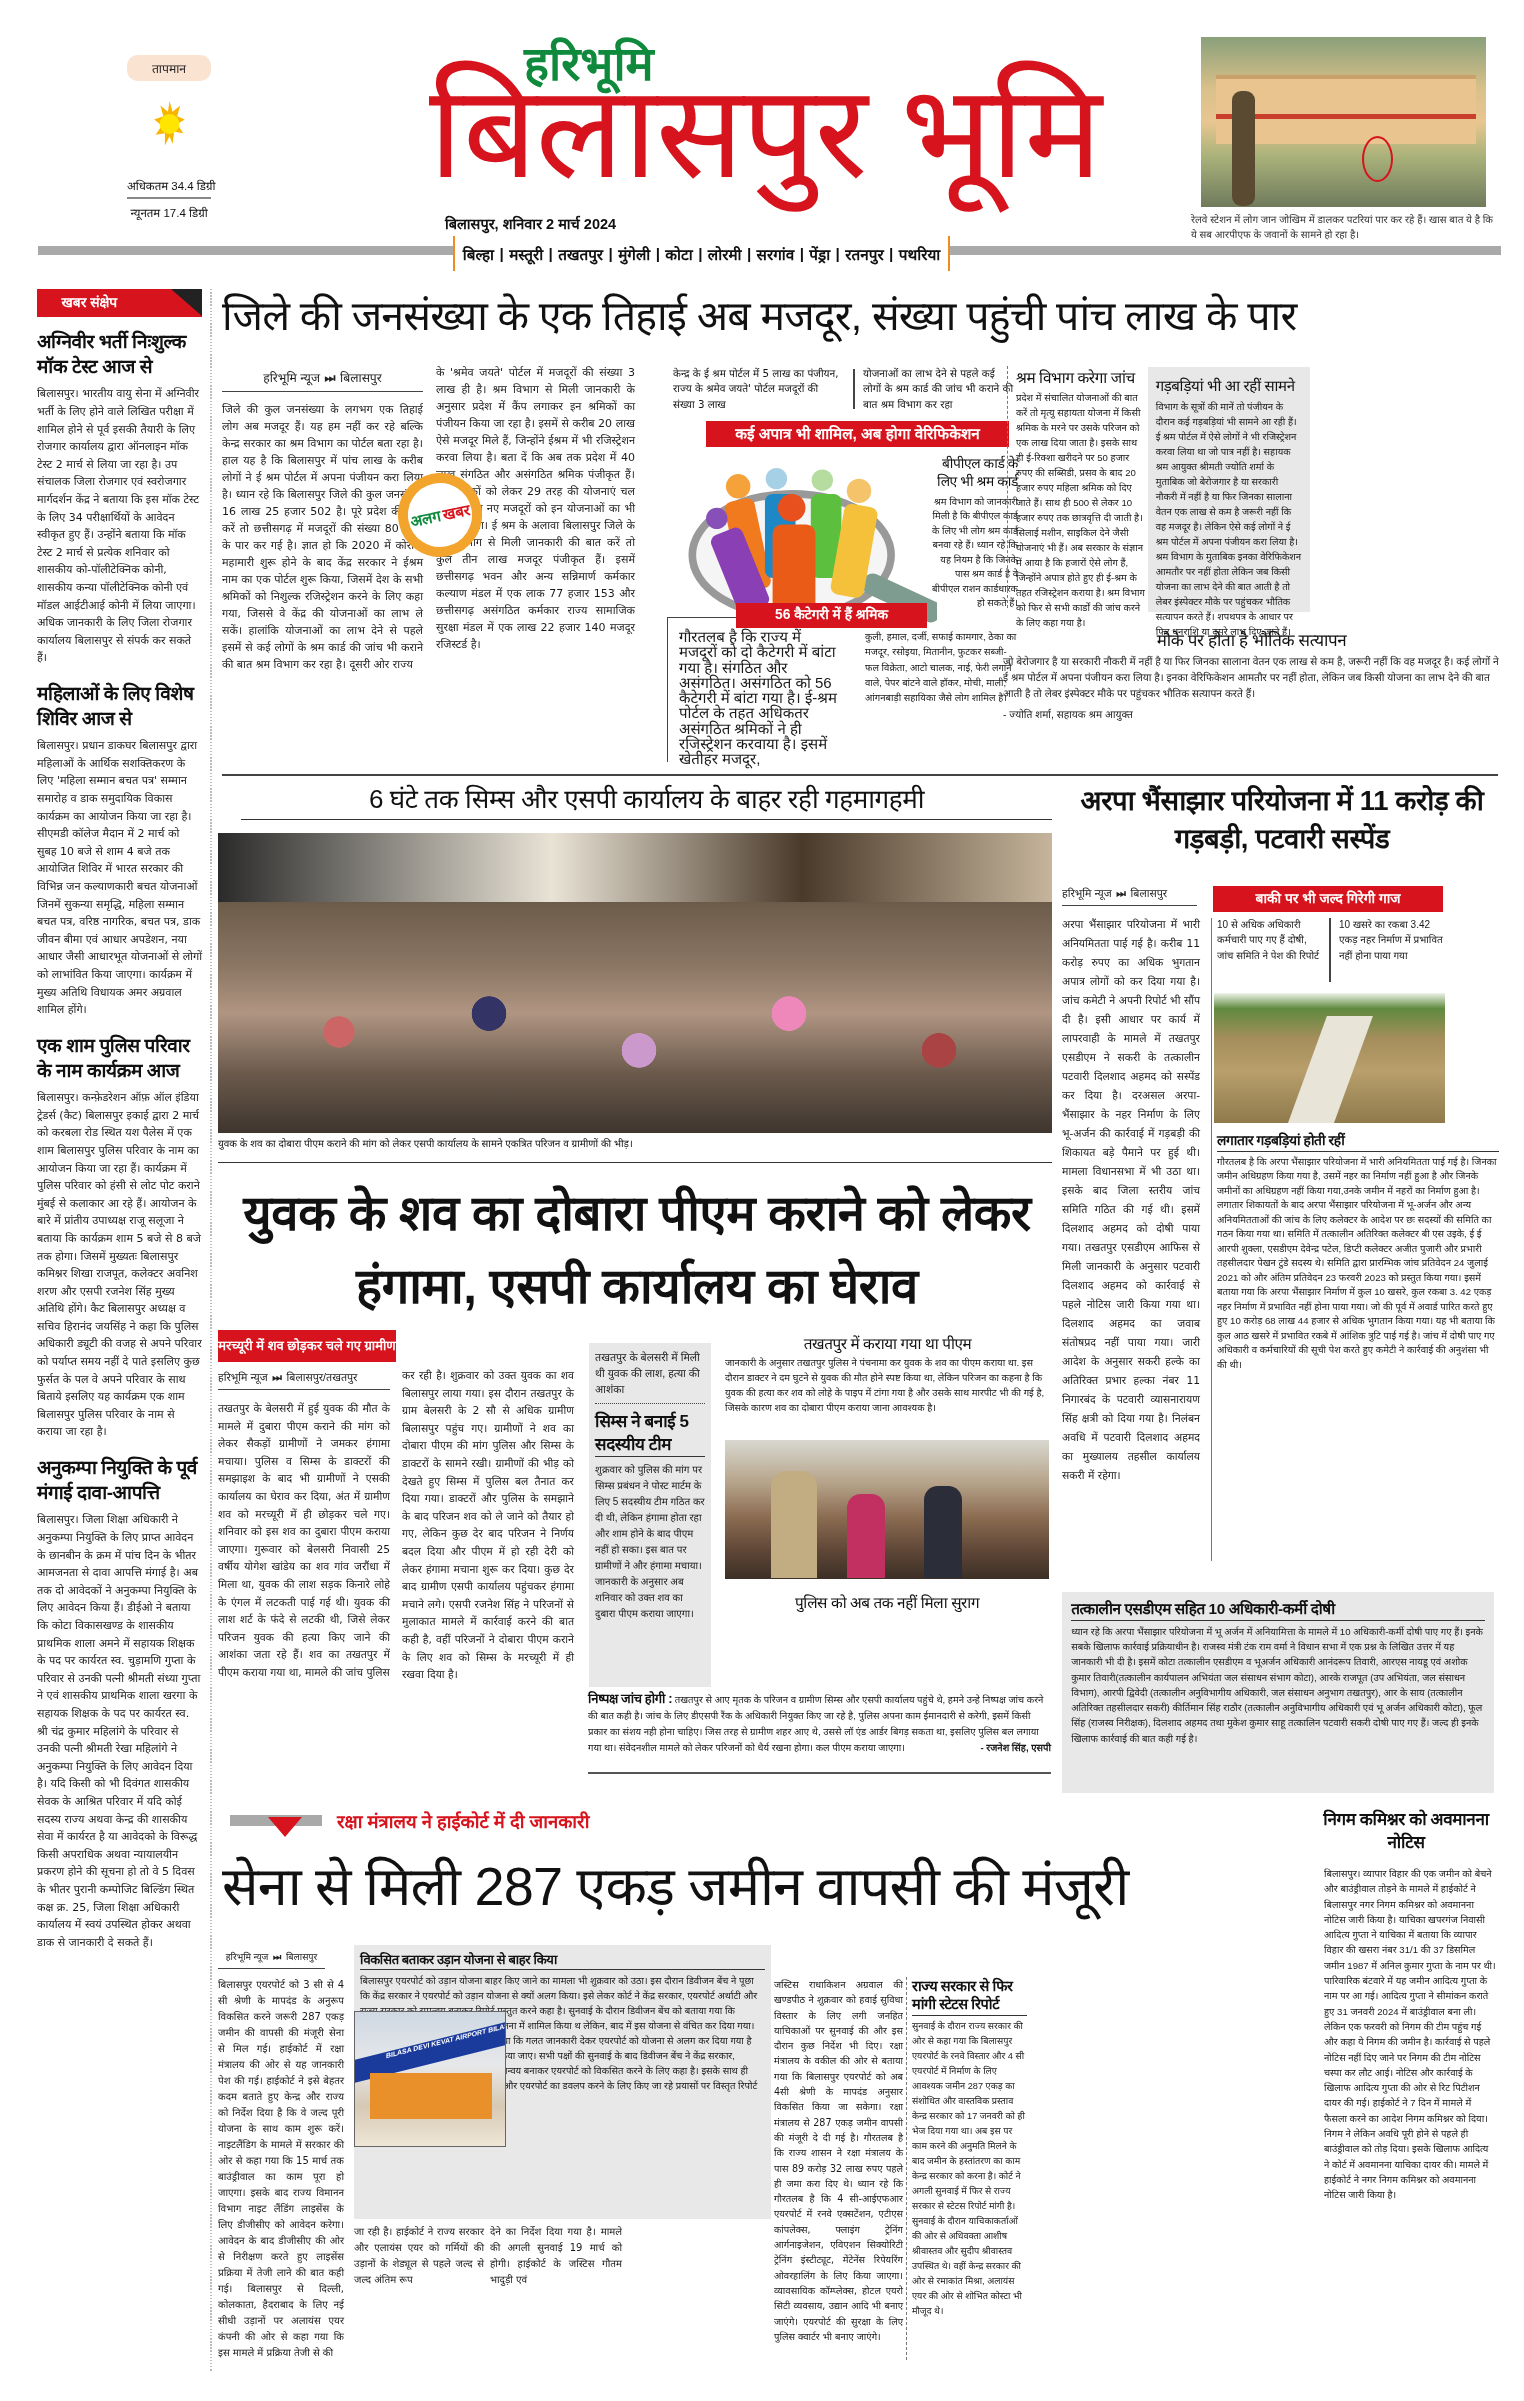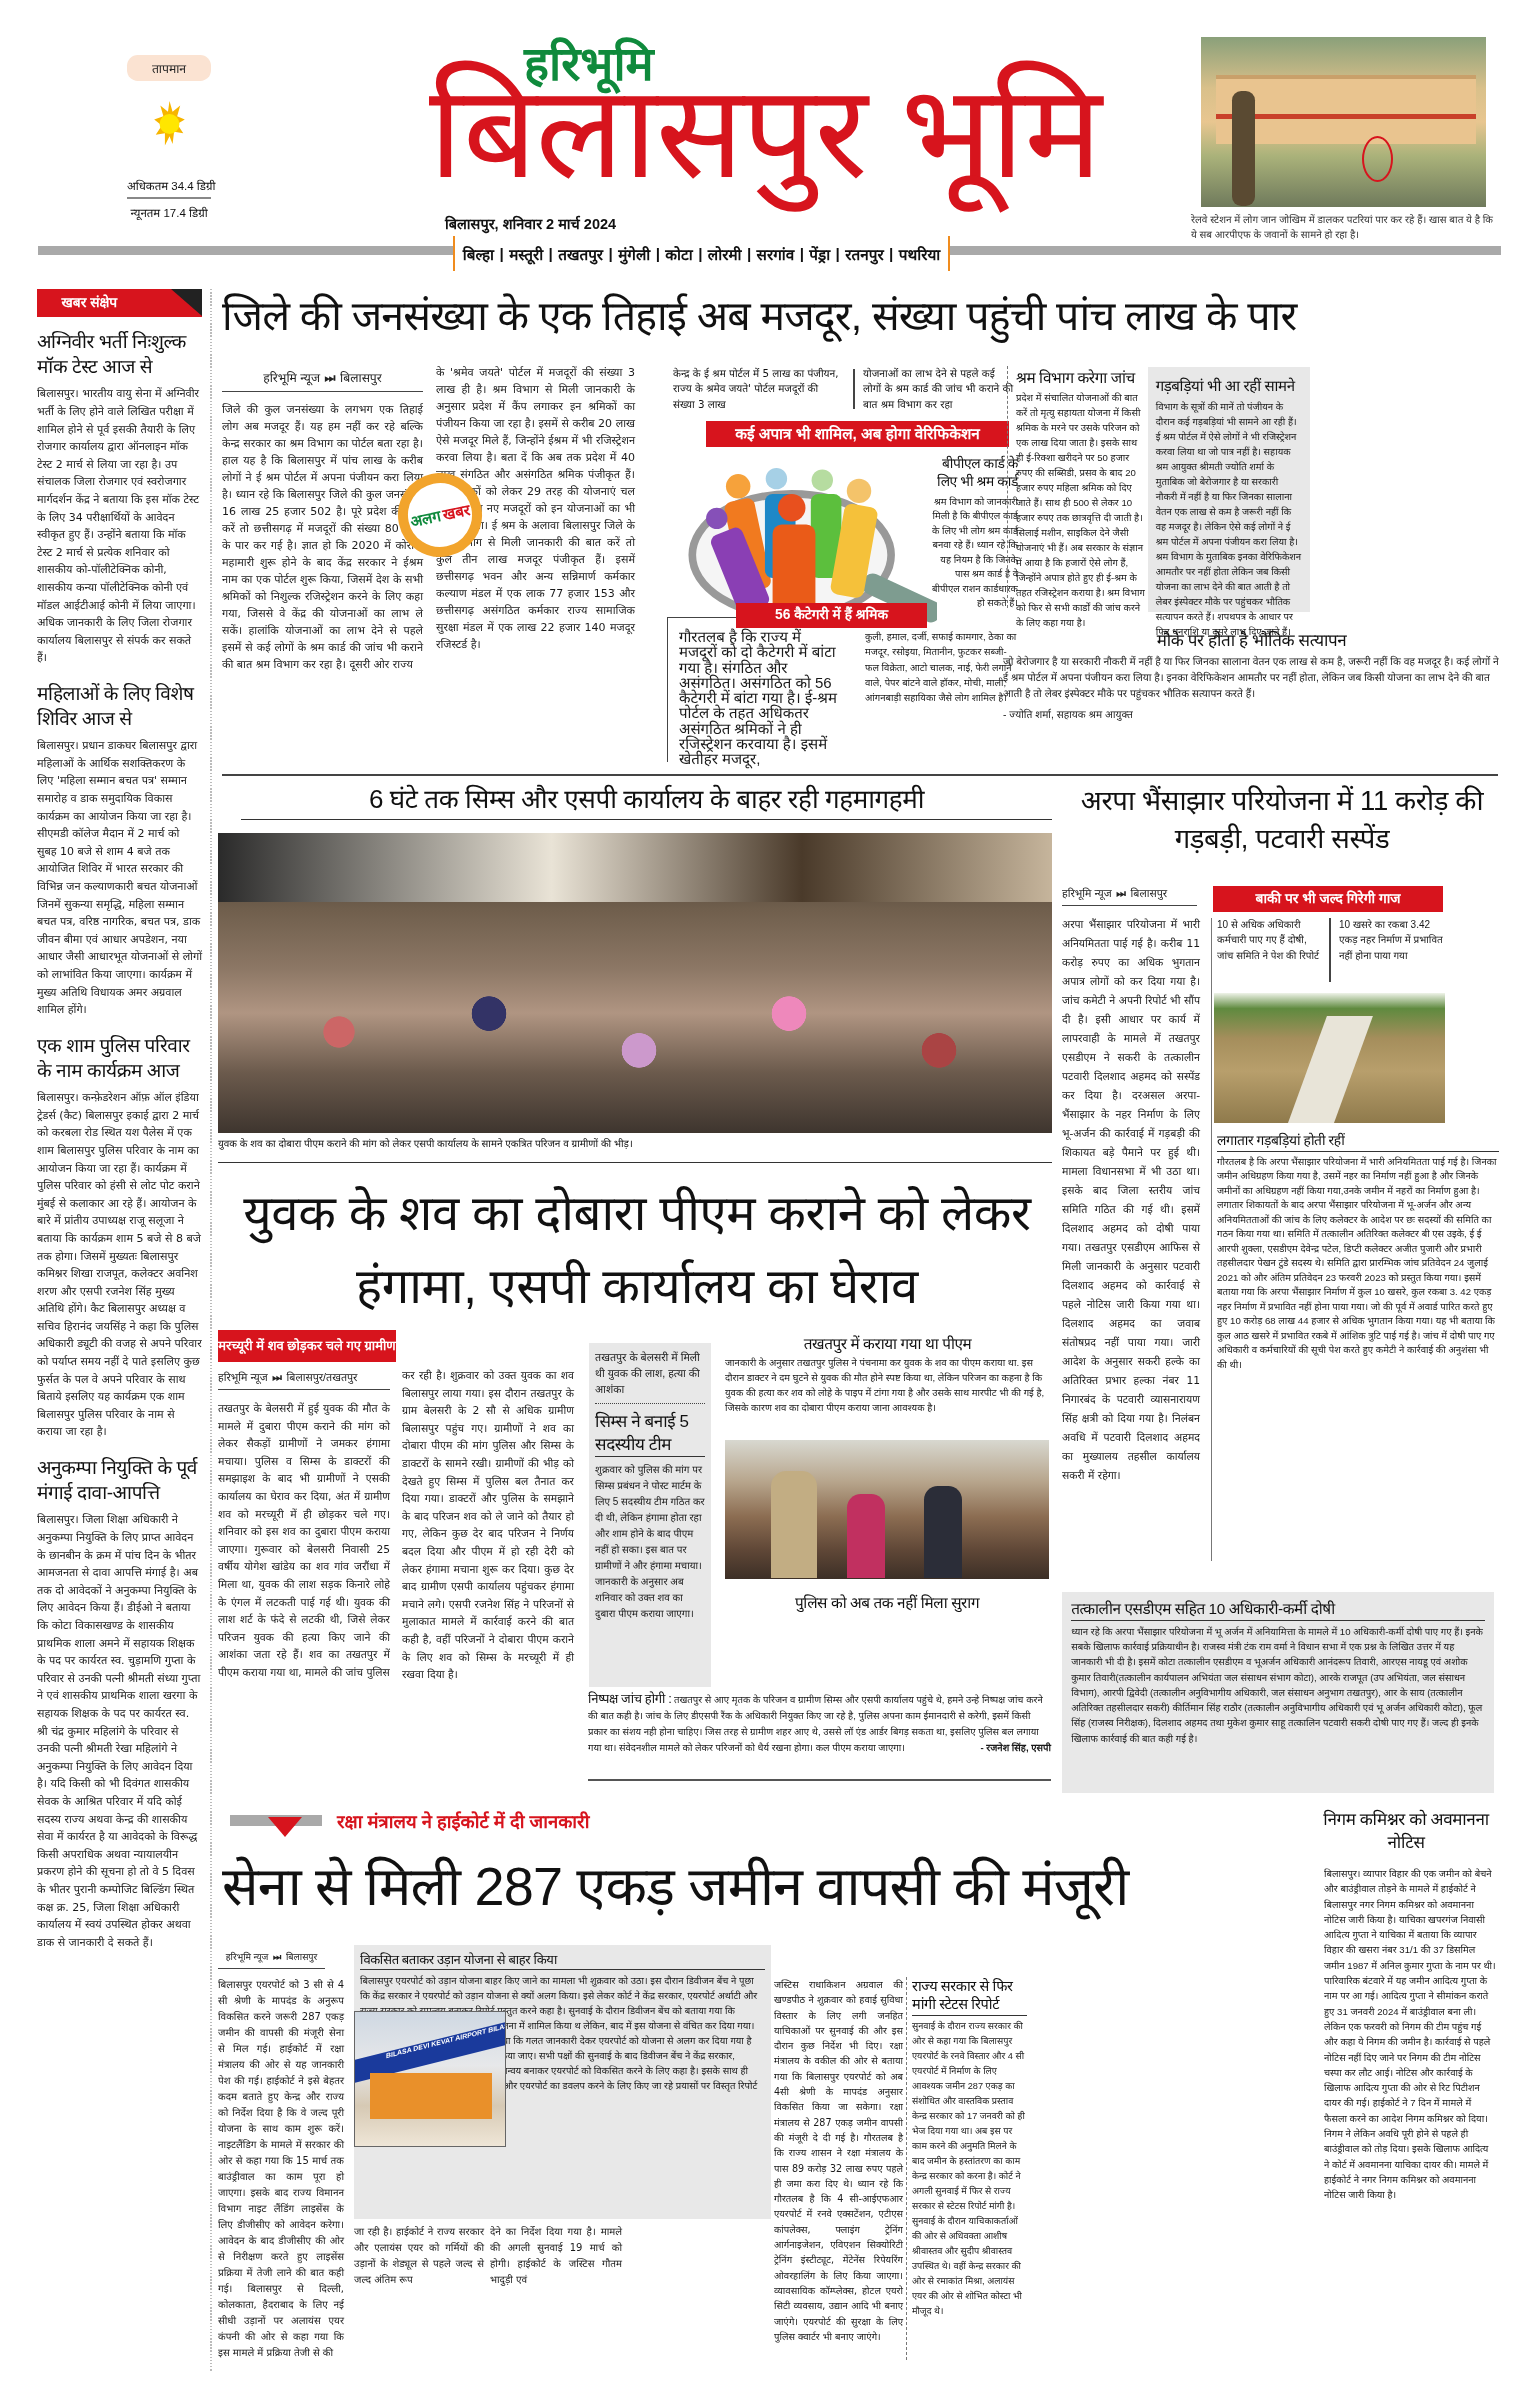--- a/index.html
+++ b/index.html
@@ -1,20 +1,20 @@
 <!DOCTYPE html>
 <html style="font-size:12.2px"><head>
 <meta charset="utf-8">
 <style>
 *{box-sizing:border-box;margin:0;padding:0}
 body{width:1524px;height:2401px;background:#fff;font-family:"DejaVu Sans",sans-serif;color:#111;position:relative;overflow:hidden}
 .abs{position:absolute}
 .p{font-size:12px;line-height:20px;text-align:justify;color:#1a1a1a}
 .pc{font-family:"Liberation Sans",sans-serif;font-size:11.5px;line-height:19px;color:#1a1a1a}
-.hd{font-family:"Liberation Sans",sans-serif;font-weight:400;color:#111;letter-spacing:-0.4px}
+.hd{font-family:"Liberation Sans",sans-serif;font-weight:700;color:#111;letter-spacing:-0.4px}
 .redbar{background:#d7141d;color:#fff;font-family:"Liberation Sans",sans-serif;font-weight:700;text-align:center}
 .grey{background:#e8e8e8}
 .rule{position:absolute;height:1.5px;background:#555}
 .vr{position:absolute;width:0.8px;border-left:0.8px dashed #777}
 .byline{font-family:"Liberation Sans",sans-serif;font-size:12.2px;border-bottom:1.5px solid #444;padding-bottom:4.6px;color:#222}
 .byline .arr{font-weight:700;margin:0 4.6px}
 .photo{position:absolute;overflow:hidden}
 </style>
 </head>
 <body>
@@ -185,21 +185,21 @@
   <p class="pc" style="font-size:9.6px;line-height:15.3px;margin-top:1.5px">जानकारी के अनुसार तखतपुर पुलिस ने पंचनामा कर युवक के शव का पीएम कराया था. इस दौरान डाक्टर ने दम घुटने से युवक की मौत होने स्पष्ट किया था, लेकिन परिजन का कहना है कि युवक की हत्या कर शव को लोहे के पाइप में टांगा गया है और उसके साथ मारपीट भी की गई है, जिसके कारण शव का दोबारा पीएम कराया जाना आवश्यक है।</p>
 </div>
 <div class="photo" style="left:725px;top:1440px;width:324px;height:139px;background:linear-gradient(180deg,#d8d8d0 0%,#b7a58c 30%,#8c6d52 55%,#5e4636 80%,#3c2f26 100%)">
   <div style="position:absolute;left:46px;top:31px;width:46px;height:107px;background:#c2ad83;border-radius:15.3px 15.3px 0 0"></div>
   <div style="position:absolute;left:122px;top:54px;width:38px;height:84px;background:#c13060;border-radius:13.8px 13.8px 0 0"></div>
   <div style="position:absolute;left:199px;top:46px;width:38px;height:92px;background:#2b2d38;border-radius:13.8px 13.8px 0 0"></div>
 </div>
 <div class="abs" style="left:725px;top:1592px;width:324px">
   <h4 class="hd" style="font-size:15.3px;font-weight:400;text-align:center">पुलिस को अब तक नहीं मिला सुराग</h4>
 </div>
-<div class="abs" style="left:588px;top:1691px;width:463px;border-bottom:2.3px solid #555;padding-bottom:23px">
+<div class="abs" style="left:588px;top:1691px;width:463px;border-bottom:2.3px solid #555;padding-bottom:16px">
   <p class="pc" style="font-size:9.6px;line-height:16px"><span class="hd" style="font-size:13px">निष्पक्ष जांच होगी :</span> <span>तखतपुर से आए मृतक के परिजन व ग्रामीण सिम्स और एसपी कार्यालय पहुंचे थे, हमने उन्हे निष्पक्ष जांच करने की बात कही है। जांच के लिए डीएसपी रैंक के अधिकारी नियुक्त किए जा रहे है, पुलिस अपना काम ईमानदारी से करेगी, इसमें किसी प्रकार का संशय नही होना चाहिए। जिस तरह से ग्रामीण शहर आए थे, उससे लॉ एंड आर्डर बिगड़ सकता था, इसलिए पुलिस बल लगाया गया था। संवेदनशील मामले को लेकर परिजनों को धैर्य रखना होगा। कल पीएम कराया जाएगा।</span> <b style="float:right">- रजनेश सिंह, एसपी</b></p>
 </div>
 
 <h1 class="abs hd" style="left:1064px;top:782px;width:436px;font-size:27.5px;line-height:38px;text-align:center">अरपा भैंसाझार परियोजना में 11 करोड़ की गड़बड़ी, पटवारी सस्पेंड</h1>
 <div class="abs byline" style="left:1062px;top:886px;width:135px;font-size:10.7px">
   <span>हरिभूमि न्यूज</span><span class="arr">⏭</span><span>बिलासपुर</span>
 </div>
 <div class="abs redbar" style="left:1213px;top:886px;width:230px;height:26px;line-height:26px;font-size:13.8px">बाकी पर भी जल्द गिरेगी गाज</div>
 <p class="abs pc" style="left:1217px;top:917px;width:107px;font-size:10px;line-height:15.3px">10 से अधिक अधिकारी कर्मचारी पाए गए हैं दोषी, जांच समिति ने पेश की रिपोर्ट</p>
 <div class="abs" style="left:1329px;top:918px;width:1.5px;height:64px;background:#444"></div>

